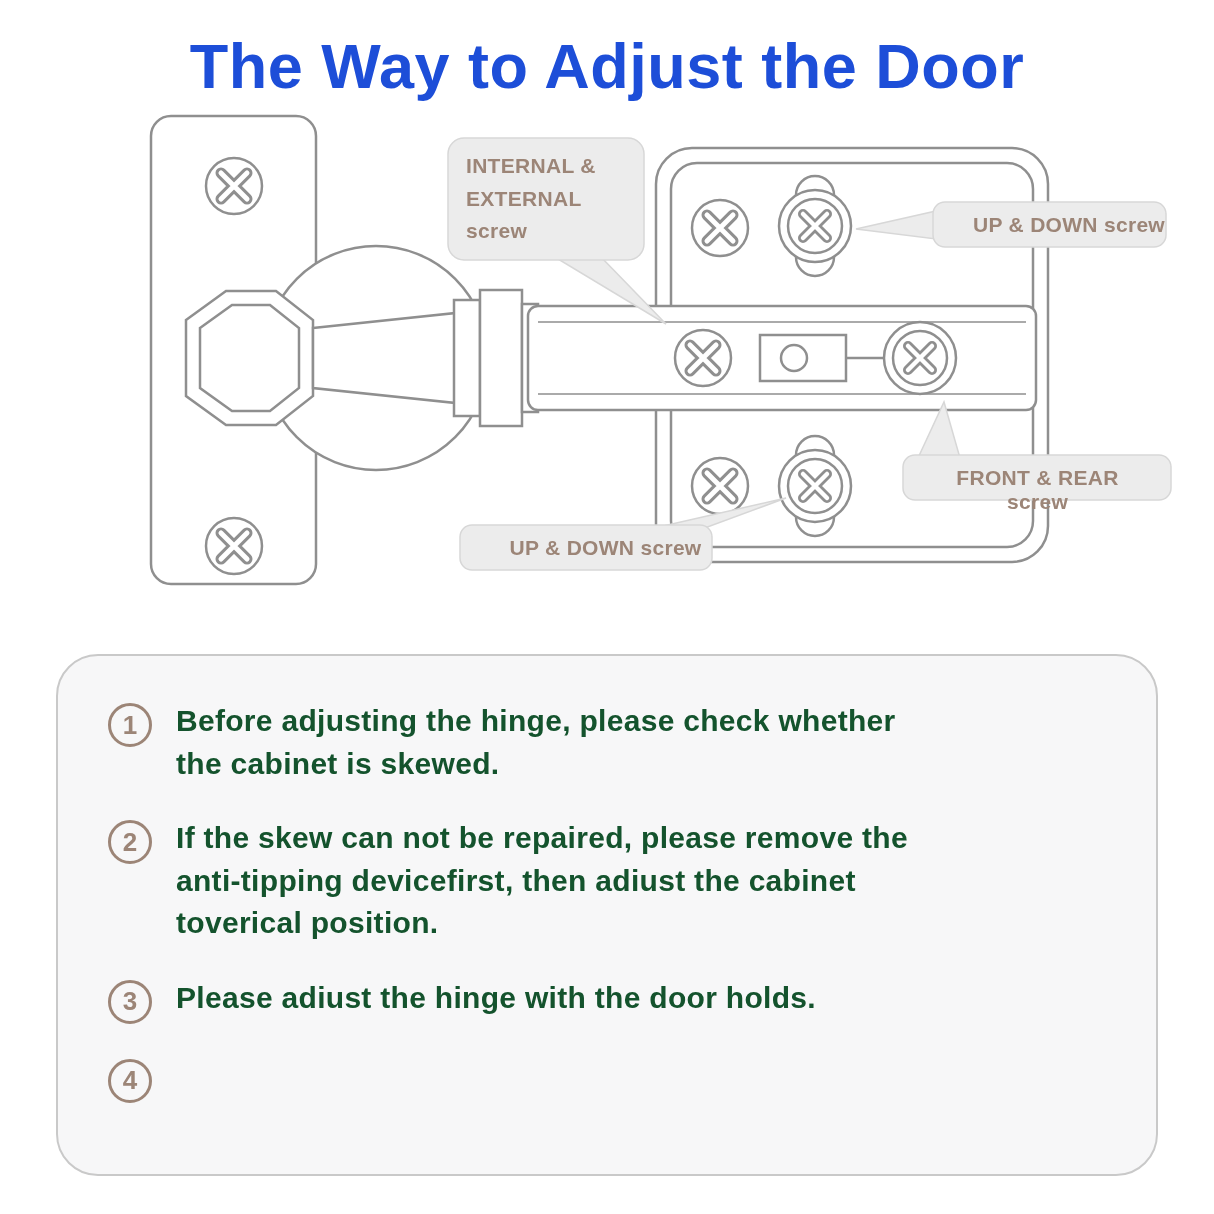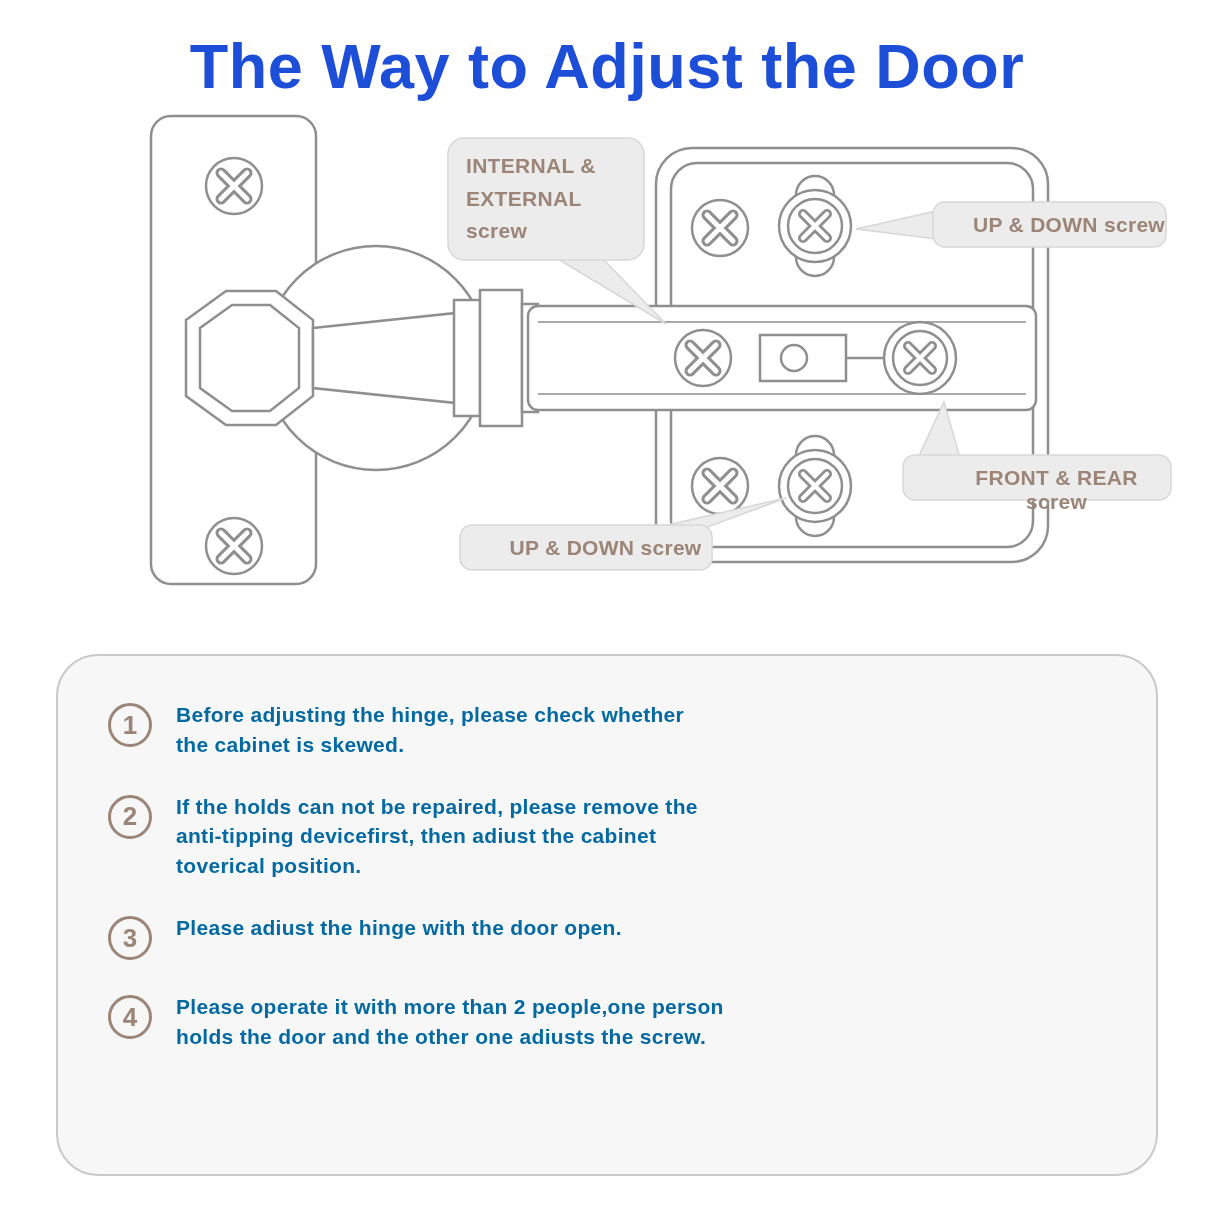--- a/index.html
+++ b/index.html
@@ -13,21 +13,21 @@
          letter-spacing:.3px; }
   .lbl.multiline { white-space:pre-line; line-height:1.55; }
   .lbl.centered { text-align:center;padding-left:39px; }
   .panel { margin:18px 56px 0; height:522px; background:#f7f7f8;
            border:2px solid #c9c9c9; border-radius:42px; padding:44px 50px;
            display:flex; flex-direction:column; gap:32px; }
   .step { display:flex; gap:24px; align-items:flex-start; }
   .step-num { flex:none; width:44px; height:44px; border:3px solid #9c8577;
               border-radius:50%; display:flex; align-items:center; justify-content:center;
               font-size:26px; font-weight:700; color:#9c8577; margin-top:3px; }
-  .step-text { font-size:21px; font-weight:600; color:#0369a1; line-height:1.42;
+  .step-text { font-size:30px; font-weight:600; color:#14532d; line-height:1.42;
                white-space:pre-line; letter-spacing:.3px; }
 </style>
 </head>
 <body>
 
 <h1 class="page-title">The Way to Adjust the Door</h1>
 
 <div class="diagram">
   <svg width="1214" height="528" viewBox="0 0 1214 528">
     <defs>
@@ -87,38 +87,36 @@
       <rect x="895" y="347" width="268" height="45" rx="12"></rect>
       <path d="M642,421 L694,421 L778,390 Z"></path>
       <rect x="452" y="417" width="252" height="45" rx="12"></rect>
     </g>
   </svg>
 
   <div class="lbl multiline" style="left:458px; top:42px; width:172px;">INTERNAL &amp;
 EXTERNAL
 screw</div>
   <div class="lbl centered" style="left:925px; top:105px; width:233px;">UP &amp; DOWN screw</div>
-  <div class="lbl centered" style="left:895px; top:358px; width:268px;">FRONT &amp; REAR screw</div>
+  <div class="lbl centered" style="left:876px; top:358px; width:268px;">FRONT &amp; REAR screw</div>
   <div class="lbl centered" style="left:452px; top:428px; width:252px;">UP &amp; DOWN screw</div>
 </div>
 
 <div class="panel">
   <div class="step">
     <div class="step-num">1</div>
     <div class="step-text">Before adjusting the hinge, please check whether
 the cabinet is skewed.</div>
   </div>
   <div class="step">
     <div class="step-num">2</div>
-    <div class="step-text">If the holds can not be repaired, please remove the
+    <div class="step-text">If the skew can not be repaired, please remove the
 anti-tipping devicefirst, then adiust the cabinet
 toverical position.</div>
   </div>
   <div class="step">
     <div class="step-num">3</div>
-    <div class="step-text">Please adiust the hinge with the door open.</div>
+    <div class="step-text">Please adiust the hinge with the door holds.</div>
   </div>
   <div class="step">
     <div class="step-num">4</div>
-    <div class="step-text">Please operate it with more than 2 people,one person
-holds the door and the other one adiusts the screw.</div>
   </div>
 </div>
 
 </body></html>

